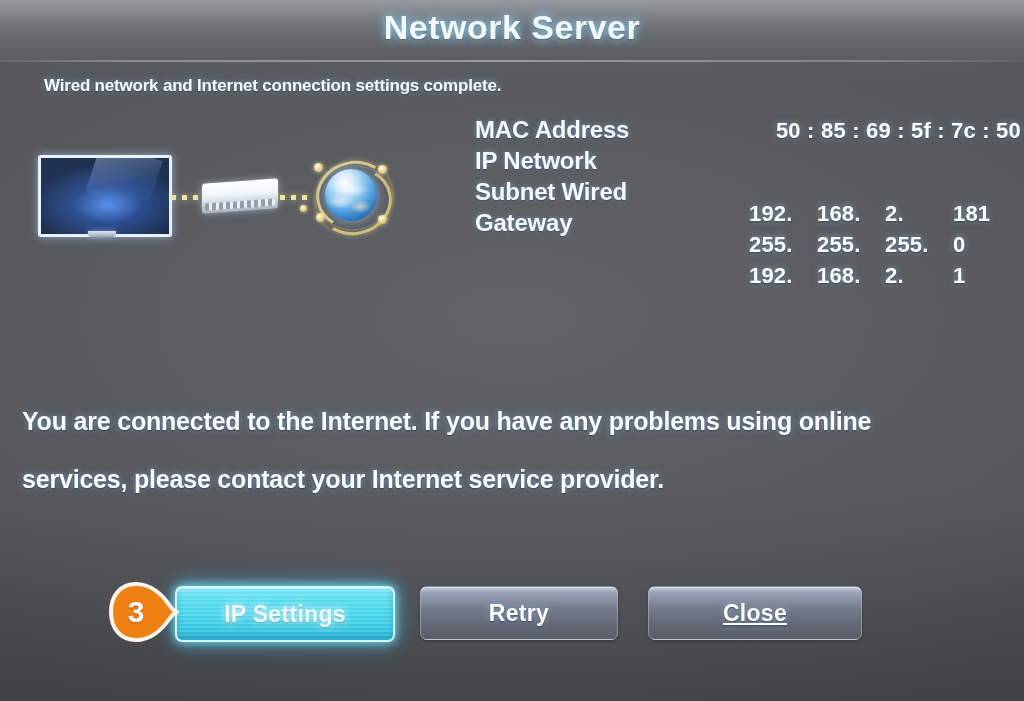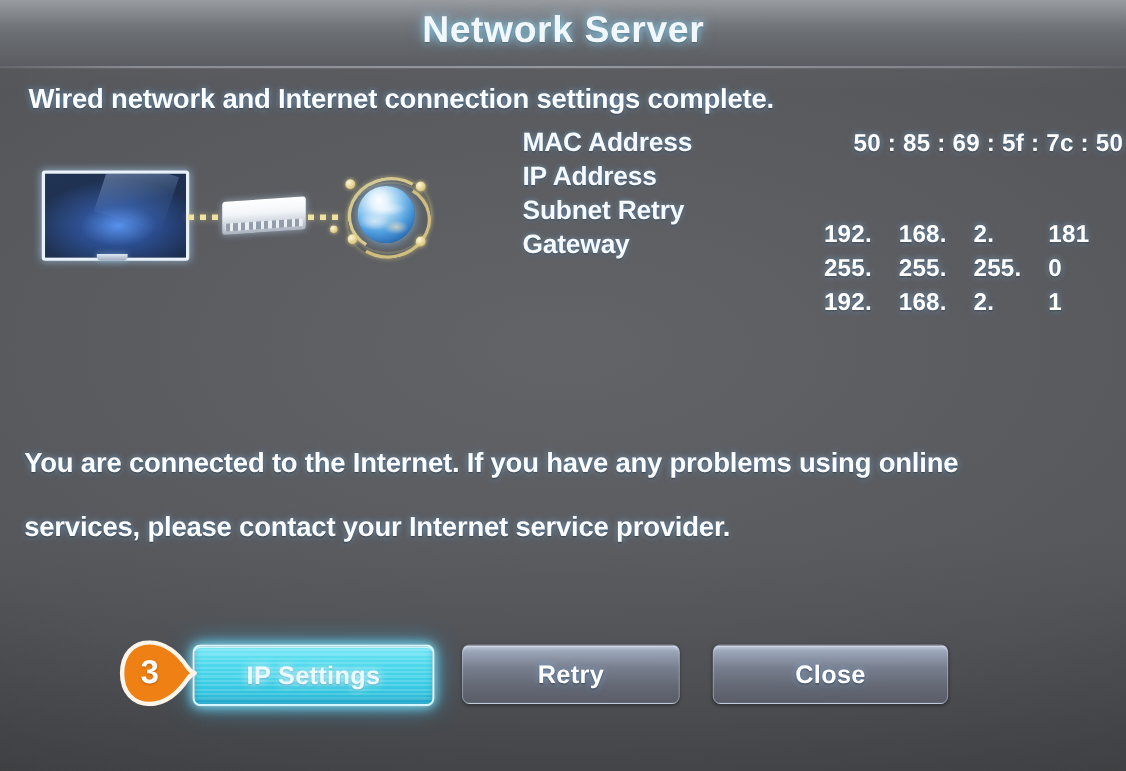--- a/index.html
+++ b/index.html
@@ -49,22 +49,22 @@
     font-size: 34px;
     font-weight: bold;
     letter-spacing: 0.5px;
     color: #f2f7fb;
     text-shadow: 0 0 7px rgba(150,225,255,0.85), 0 0 14px rgba(120,200,245,0.5), 0 1px 2px rgba(0,0,0,0.55);
   }
 
   
   #headline {
     position: absolute;
-    left: 26px; top: 76px;
-    font-size: 25px;
+    left: 44px; top: 76px;
+    font-size: 17px;
     font-weight: bold;
     color: #fbfdff;
     letter-spacing: -0.2px;
     text-shadow: 0 0 6px rgba(140,200,255,0.65), 0 1px 2px rgba(0,0,0,0.6);
   }
 
   
   #diagram {
     position: absolute;
     left: 30px; top: 145px;
@@ -260,21 +260,21 @@
     border: 2px solid #d4f7ff;
     color: #eafaff;
     text-shadow: 0 0 8px rgba(255,255,255,0.95), 0 1px 2px rgba(0,90,130,0.5);
     box-shadow:
       0 0 10px rgba(130,235,255,0.95),
       0 0 22px rgba(60,190,245,0.75),
       inset 0 1px 0 rgba(255,255,255,0.6),
       inset 0 -3px 6px rgba(0,120,170,0.35);
   }
   #btn-retry { left: 420px; width: 196px; }
-  #btn-close { left: 648px; width: 212px; }
+  #btn-close { left: 648px; width: 212px; text-decoration: underline; }
 
   
   #step-badge {
     position: absolute;
     left: 108px; top: 582px;
     width: 72px; height: 60px;
   }
   #step-badge-shape {
     position: absolute;
     left: 0; top: 0;
@@ -336,30 +336,30 @@
   </div>
 
   <div id="info-table">
 
     <div class="info-row">
       <div class="info-label">MAC Address</div>
       <div class="info-value">50 : 85 : 69 : 5f : 7c : 50</div>
     </div>
 
     <div class="info-row">
-      <div class="info-label">IP Address</div>
+      <div class="info-label">IP Network</div>
       <div class="info-value">
         <span class="octets">
           <span>192.</span><span>168.</span><span>2.</span><span>181</span>
         </span>
       </div>
     </div>
 
     <div class="info-row">
-      <div class="info-label">Subnet Retry</div>
+      <div class="info-label">Subnet Wired</div>
       <div class="info-value">
         <span class="octets">
           <span>255.</span><span>255.</span><span>255.</span><span>0</span>
         </span>
       </div>
     </div>
 
     <div class="info-row">
       <div class="info-label">Gateway</div>
       <div class="info-value">

